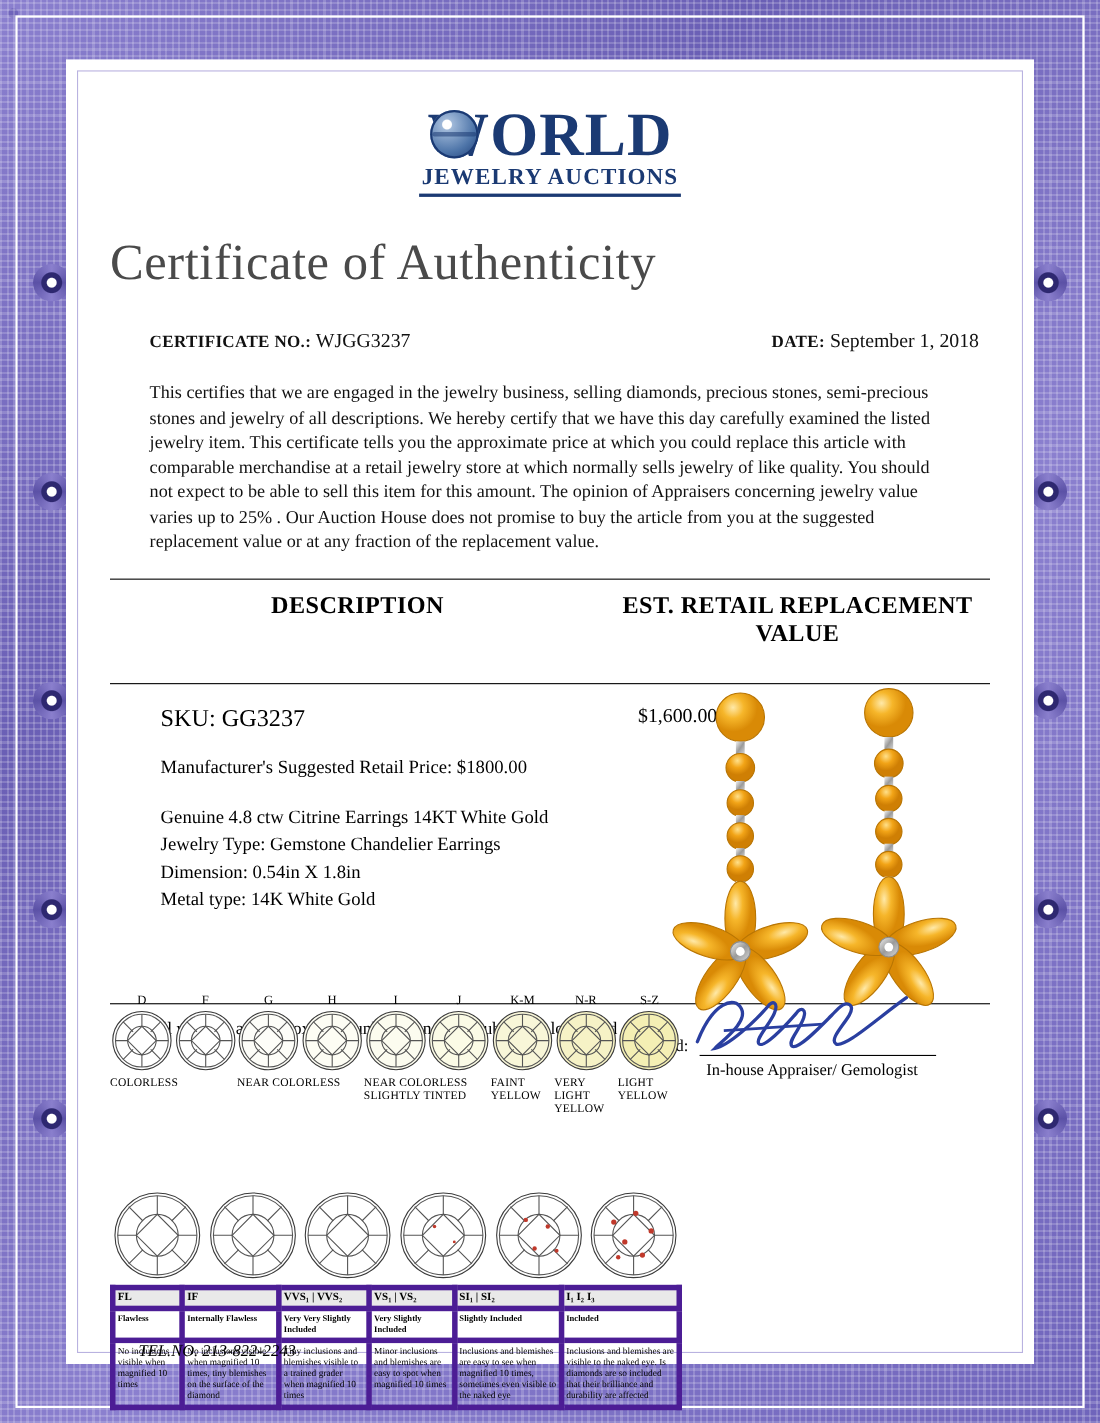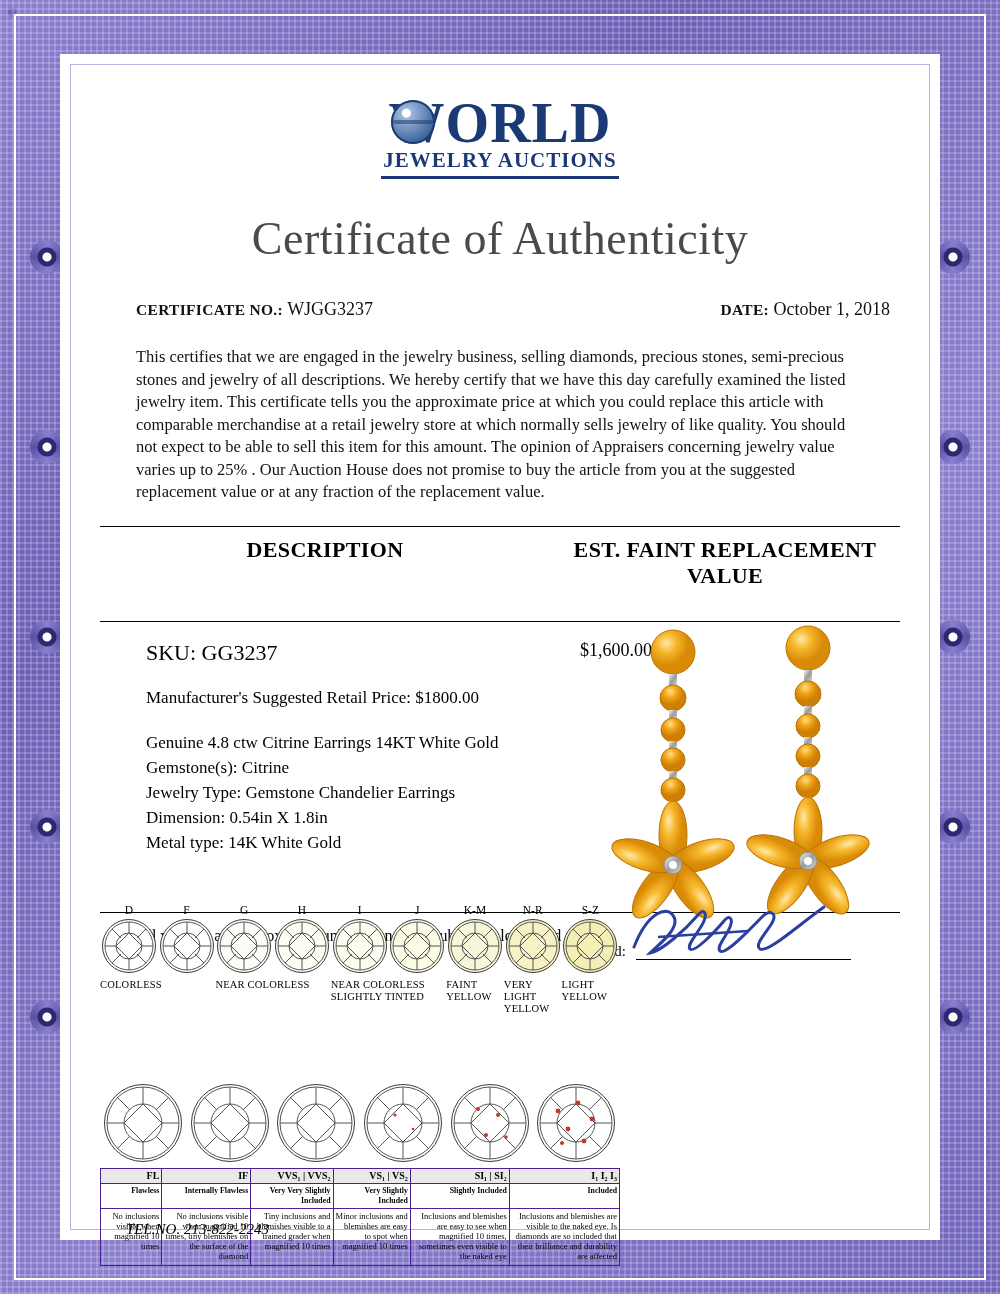--- a/index.html
+++ b/index.html
@@ -77,21 +77,21 @@
   .logo-sub{
     font-family:"Liberation Serif", serif;
     font-weight:bold; font-size:21px; letter-spacing:1px;
     color:#1b3a73; margin-top:-4px;
   }
   .logo-rule{
     width:238px; height:3px; background:#1b3a73; margin:3px auto 0;
   }
 
   h1.cert-title{
-    text-align:center; font-weight:normal; color:#4a4a4a;
+    font-weight:normal; color:#4a4a4a;
     font-size:46px; margin:26px 0 0; letter-spacing:.5px;
   }
 
   .meta-row{
     display:flex; justify-content:space-between; align-items:flex-start;
     margin-top:34px; font-size:18px; color:#111;
   }
   .meta-row .lbl{ font-weight:bold; font-size:15.5px; letter-spacing:.3px;}
   .meta-left{ padding-left:36px;}
   .meta-right{ padding-right:10px;}
@@ -154,21 +154,21 @@
     border:1px solid #3a3a3a; position:relative; overflow:hidden;}
   .facets{ position:absolute; inset:0; }
   .cat-row{ display:flex; margin-top:6px;}
   .cat{ font-size:10.5px; text-align:left; line-height:12px; letter-spacing:.2px;}
 
   .clar{ position:absolute; left:0px; top:1012px; width:520px;}
   .clar-stones{ display:flex; }
   .cstone{ width:86.6px; height:80px; position:relative;}
   .cstone .big{ width:76px; height:76px; border-radius:50%; border:1px solid #3a3a3a; position:relative; overflow:hidden; margin:0 auto;}
   .clar-table{ width:520px; border-collapse:collapse; margin-top:4px;}
-  .clar-table td{ border:1px solid #4c1d95; font-size:8.5px; line-height:10px; text-align:right; vertical-align:top; padding:2px 2px 4px;}
+  .clar-table td{ border:5px solid #4c1d95; font-size:8.5px; line-height:10px; text-align:left; vertical-align:top; padding:2px 2px 4px;}
   .clar-table tr.h td{ font-size:10px; font-weight:bold; padding:2px; background:#e9e9e9;}
   .clar-table tr.h2 td{ font-size:7.8px; font-weight:bold; padding:2px;}
 
   .footer{
     position:absolute; left:0; right:0; bottom:-6px;
     display:flex; justify-content:space-between;
     font-size:15px; padding:0 26px;
   }
   .footer .addr{ padding-left:56px;}
   .footer .tel{ padding-right:30px;font-style:italic;}
@@ -206,41 +206,40 @@
 
   <h1 class="cert-title">Certificate of Authenticity</h1>
 
   <div class="meta-row">
     <div class="meta-left">
       <span class="lbl">CERTIFICATE NO.:</span>
       <span>WJGG3237</span>
     </div>
     <div class="meta-right">
       <span class="lbl">DATE:</span>
-      <span>October 1, 2018</span>
+      <span>September 1, 2018</span>
     </div>
   </div>
 
   <div class="intro">This certifies that we are engaged in the jewelry business, selling diamonds, precious stones, semi-precious stones and jewelry of all descriptions.  We hereby certify that we have this day carefully examined the listed jewelry item. This certificate tells you the approximate price at which you could replace this article with comparable merchandise at a retail jewelry store at which normally sells jewelry of like quality.  You should not expect to be able to sell this item for this amount.  The opinion of Appraisers concerning jewelry value varies up to 25% .   Our Auction House does not promise to buy the article from you at the suggested replacement value or at any fraction of the replacement value.</div>
 
   <div class="table-rule"></div>
 
   <div class="thead">
     <div class="th1">DESCRIPTION</div>
-    <div class="th2">EST. FAINT REPLACEMENT VALUE</div>
+    <div class="th2">EST. RETAIL REPLACEMENT VALUE</div>
   </div>
   <div class="table-rule"></div>
 
   <div class="tbody">
     <div class="vline"></div>
     <div class="col1">
       <div class="sku">SKU: GG3237</div>
       <div class="msrp">Manufacturer's Suggested Retail Price: $1800.00</div>
       <div class="desc-line">Genuine 4.8 ctw Citrine Earrings 14KT White Gold</div>
-      <div class="desc-line">Gemstone(s): Citrine</div>
       <div class="desc-line">Jewelry Type: Gemstone Chandelier Earrings</div>
       <div class="desc-line">Dimension: 0.54in X 1.8in</div>
       <div class="desc-line">Metal type: 14K White Gold</div>
     </div>
     <div class="col2">
       <div class="value">$1,600.00</div>
     </div>
   </div>
 
   <div class="note-rule"></div>
@@ -316,20 +315,21 @@
   </svg>
 
   <div class="sign-wrap">
     <span class="sign-label">Signed:</span>
     <span class="sign-line">
       <svg class="sign-scribble" viewBox="0 0 215 60">
         <path d="M6,46 C20,10 40,4 46,16 C52,28 30,44 22,52 C34,50 58,28 70,14 C74,8 80,10 76,20 C72,30 58,44 62,48 C66,52 84,34 96,20 C100,14 106,16 102,26 C98,36 88,46 92,50 C98,54 120,30 134,16 C142,8 150,12 144,22 C138,32 126,44 132,48 C140,52 168,26 196,6" fill="none" stroke="#2a3fa0" stroke-width="3" stroke-linecap="round"></path>
         <path d="M30,36 L120,30" fill="none" stroke="#2a3fa0" stroke-width="2.5"></path>
       </svg>
     </span>
+    <div class="sign-role">In-house Appraiser/ Gemologist</div>
   </div>
 
   <div class="scale">
     <div class="grades">
       <div class="grade">
         <div class="g">D</div>
         <div class="stone" style="background:#ffffff">
           <svg class="facets" viewBox="0 0 52 52">
               <circle cx="26" cy="26" r="24" fill="none" stroke="#555"></circle>
               <circle cx="26" cy="26" r="13" fill="none" stroke="#555"></circle>

